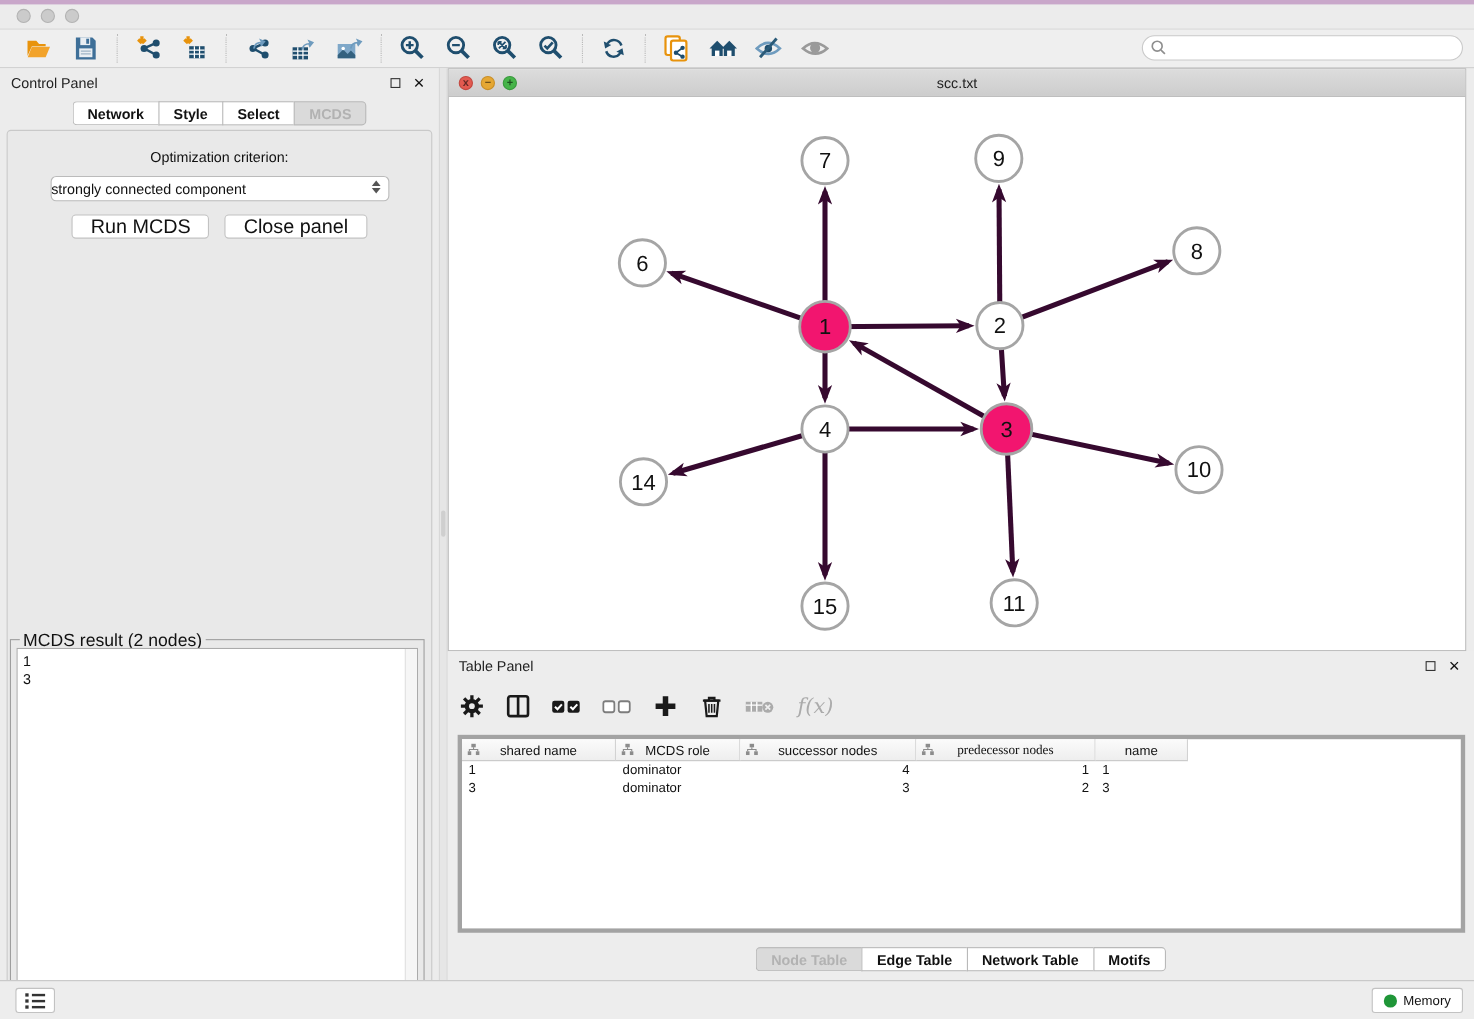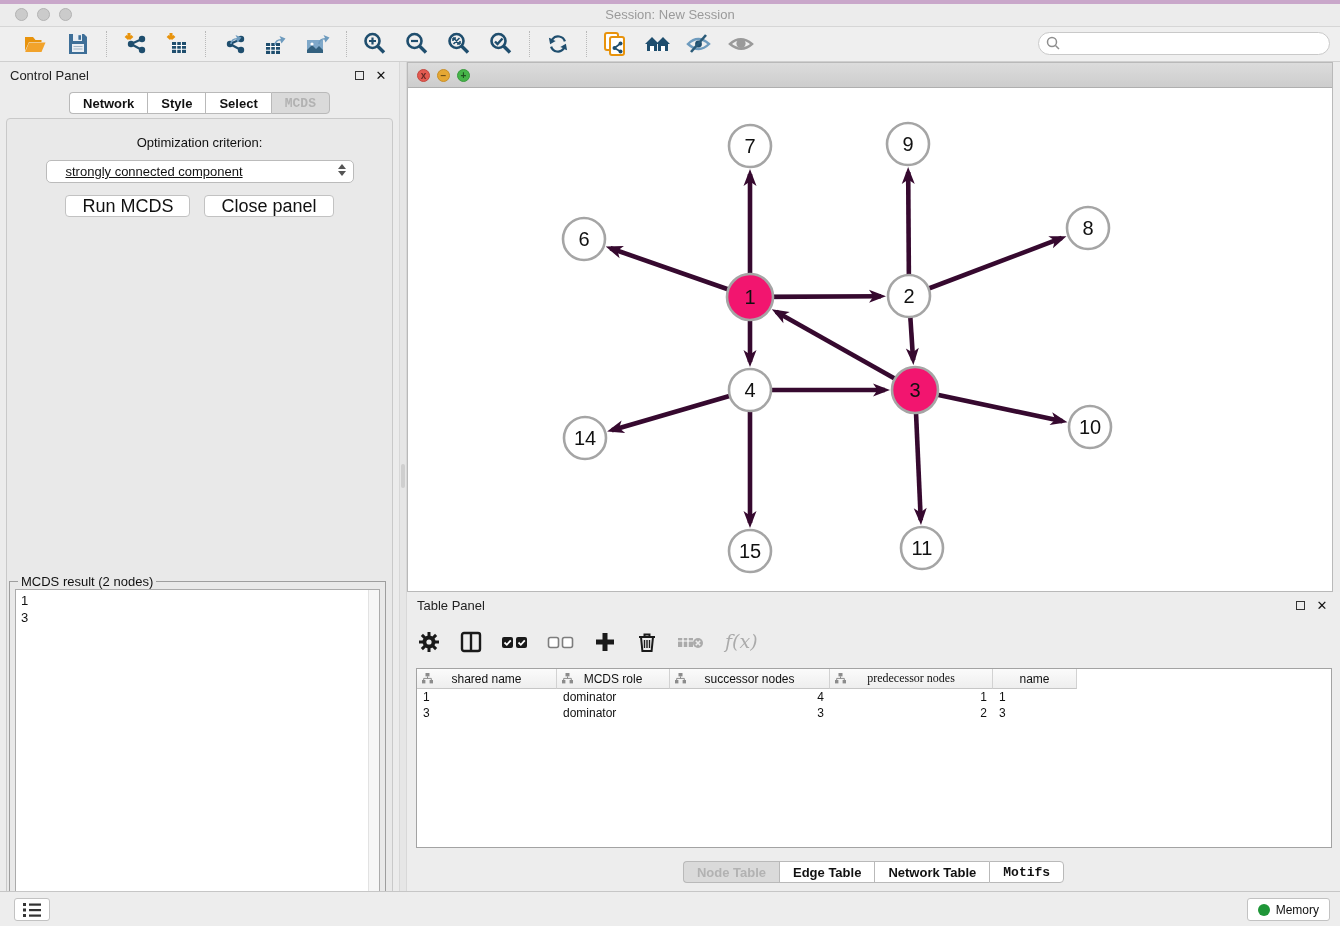--- a/index.html
+++ b/index.html
@@ -30,54 +30,54 @@
   .panel-header { height:26px; display:flex; align-items:center; padding:0 10px; font-size:13px; color:#222; }
   .panel-header .spacer { flex:1; }
   .mini-btn { width:16px; height:16px; display:flex; align-items:center; justify-content:center; margin-left:6px; cursor:pointer; color:#111; }
   .float-glyph { width:9px; height:9px; border:1.5px solid #333; display:inline-block; }
   .close-glyph { font-size:13px; font-weight:bold; color:#111; line-height:1; }
 
   
   #cp-tabs { display:flex; justify-content:center; margin-top:4px; }
   .tab { height:22px; padding:0 13px; display:flex; align-items:center; background:#FFF; border:1px solid #B9B9B9; border-right:none; font-size:13px; font-weight:bold; color:#111; cursor:pointer; }
   .tab:first-child { border-radius:4px 0 0 4px; }
-  .tab:last-child  { border-right:1px solid #B9B9B9; border-radius:0 4px 4px 0;font-family:Liberation Mono, monospace; }
+  .tab:last-child  { border-right:1px solid #B9B9B9; border-radius:0 4px 4px 0; }
   .tab.active { background:#DADADA; color:#B2B2B2; }
 
   #cp-content { position:absolute; left:6px; top:56px; width:387px; height:848px; background:#E9E9E9; border:1px solid #C9C9C9; border-radius:4px; }
   #opt-label { text-align:center; margin-top:16px; font-size:13px; color:#111; }
-  #opt-select { position:relative; margin:10px auto 0; width:308px; height:23px; background:#FFF; border:1px solid #BBB; border-radius:5px; display:flex; align-items:center; padding-left:19px; font-size:13px; color:#111; cursor:pointer;text-decoration:underline; }
+  #opt-select { position:relative; margin:10px auto 0; width:308px; height:23px; background:#FFF; border:1px solid #BBB; border-radius:5px; display:flex; align-items:center; padding-left:0; font-size:13px; color:#111; cursor:pointer; }
   #opt-stepper { position:absolute; right:7px; top:3px; display:flex; flex-direction:column; gap:2px; }
   .tri-up { width:0; height:0; border-left:4px solid transparent; border-right:4px solid transparent; border-bottom:5px solid #555; }
   .tri-dn { width:0; height:0; border-left:4px solid transparent; border-right:4px solid transparent; border-top:5px solid #555; }
   #cp-buttons { display:flex; justify-content:center; gap:14px; margin-top:12px; }
   .btn { height:22px; padding:0 16px; background:#FFF; border:1px solid #C2C2C2; border-radius:4px; font-size:18px; color:#111; display:flex; align-items:center; cursor:pointer; }
 
   #result-group { position:absolute; left:2px; right:6px; bottom:6px; height:378px; border:1px solid #9E9E9E; }
-  #result-title { position:absolute; left:8px; top:-8px; background:#E9E9E9; padding:0 3px; font-size:13px; color:#111; }
+  #result-title { position:absolute; left:8px; top:-8px; background:#E9E9E9; padding:0 3px; font-size:16px; color:#111; }
   #result-area { position:absolute; left:5px; top:7px; right:5px; bottom:5px; background:#FFF; border:1px solid #ABABAB; font-size:13px; color:#111; line-height:17px; padding:2px 5px; white-space:pre; }
   #result-scroll { position:absolute; right:0; top:0; bottom:0; width:11px; background:#F6F6F6; border-left:1px solid #E2E2E2; }
 
   
   #net-window { position:absolute; left:407px; top:0; width:926px; height:530px; border:1px solid #B9B9B9; background:#FFF; }
   #net-titlebar { height:25px; background:linear-gradient(#DCDCDC,#CDCDCD); border-bottom:1px solid #AFAFAF; position:relative; }
   #net-title { position:absolute; width:100%; text-align:center; top:5px; font-size:13px; color:#222; }
   .wbtn { position:absolute; top:6px; width:13px; height:13px; border-radius:50%; font-size:10px; line-height:12px; text-align:center; color:rgba(0,0,0,.55); font-weight:bold; cursor:pointer; }
   #wb-close{ left:9px;  background:#E25A50; border:1px solid #C34840; }
   #wb-min  { left:29px; background:#E8B included; }
   #wb-min  { left:29px; background:#E5Aξ; }
   #wb-min  { left:29px; background:#E5A733; border:1px solid #C98F28; }
   #wb-zoom { left:49px; background:#46B449; border:1px solid #3A9A3E; }
   #graph-svg { position:absolute; left:0; top:25px; }
 
   
   #table-panel { position:absolute; left:407px; top:530px; width:933px; height:299px; background:#EDEDED; }
   #tp-toolbar { position:absolute; left:10px; top:32px; display:flex; align-items:center; gap:18px; height:36px; }
   .tp-btn { display:flex; align-items:center; justify-content:center; cursor:pointer; }
-  #tp-table { position:absolute; left:9px; top:76px; right:8px; height:180px; background:#FFF; border:1px solid #a3a3a3; }
+  #tp-table { position:absolute; left:9px; top:76px; right:8px; height:180px; background:#FFF; border:4px solid #a3a3a3; }
   #tp-header { display:flex; height:20px; }
   .th { position:relative; background:linear-gradient(#FBFBFB,#EEEEEE); border-right:1px solid #D2D2D2; border-bottom:1px solid #C6C6C6; font-size:12px; color:#111; display:flex; align-items:center; justify-content:center; }
   .th .col-icon { position:absolute; left:5px; top:4px; }
   .tr { display:flex; height:16px; }
   .td { font-size:12px; color:#111; padding:0 6px; display:flex; align-items:center; }
   .td.num { justify-content:flex-end; }
   #tp-tabs { position:absolute; left:0; right:0; bottom:8px; display:flex; justify-content:center; }
 
   
   #statusbar { position:absolute; left:0; top:891px; width:1340px; height:41px; background:#EDEDED; border-top:1px solid #C6C6C6; }
@@ -86,21 +86,20 @@
   #memory-dot { width:12px; height:12px; border-radius:50%; background:#1F9638; }
 </style>
 </head>
 <body>
 
 <div id="titlebar">
   <div class="lav"></div>
   <div class="traffic t1"></div>
   <div class="traffic t2"></div>
   <div class="traffic t3"></div>
-  <div id="session-title">Session: New Session</div>
 </div>
 
 <div id="toolbar">
 
   <div class="tb-group">
       <div class="tb-btn">
         <svg width="27" height="26">
           <path d="M2,6 h8 l2.5,3 h6 v2 H6 l-4,9 z" fill="#E8930C"></path>
           <path d="M6,11.6 h16.5 l-4,9.4 H2.2 z" fill="#F2A32B"></path>
         </svg>
@@ -300,20 +299,21 @@
 
   <div id="v-divider">
       <div id="v-grip"></div>
     </div>
 
   <div id="net-window">
     <div id="net-titlebar">
       <div class="wbtn" id="wb-close">x</div>
       <div class="wbtn" id="wb-min">−</div>
       <div class="wbtn" id="wb-zoom">+</div>
+      <div id="net-title">scc.txt</div>
     </div>
     <svg id="graph-svg" width="924" height="503" viewBox="0 0 924 503">
       <defs>
         <marker id="arrow" markerUnits="userSpaceOnUse" markerWidth="20" markerHeight="18" refX="13" refY="8" orient="auto">
           <path id="arrow-path" d="M1,1.5 L18,8 L1,14.5 L5.5,8 Z" fill="#36092F"></path>
         </marker>
       </defs>
       <g id="edges-layer">
           <line x1="342" y1="209" x2="342" y2="86" stroke="#36092F" stroke-width="4.6" marker-end="url(#arrow)"></line>
           <line x1="342" y1="209" x2="202.43299517937103" y2="160.23562482170794" stroke="#36092F" stroke-width="4.6" marker-end="url(#arrow)"></line>

